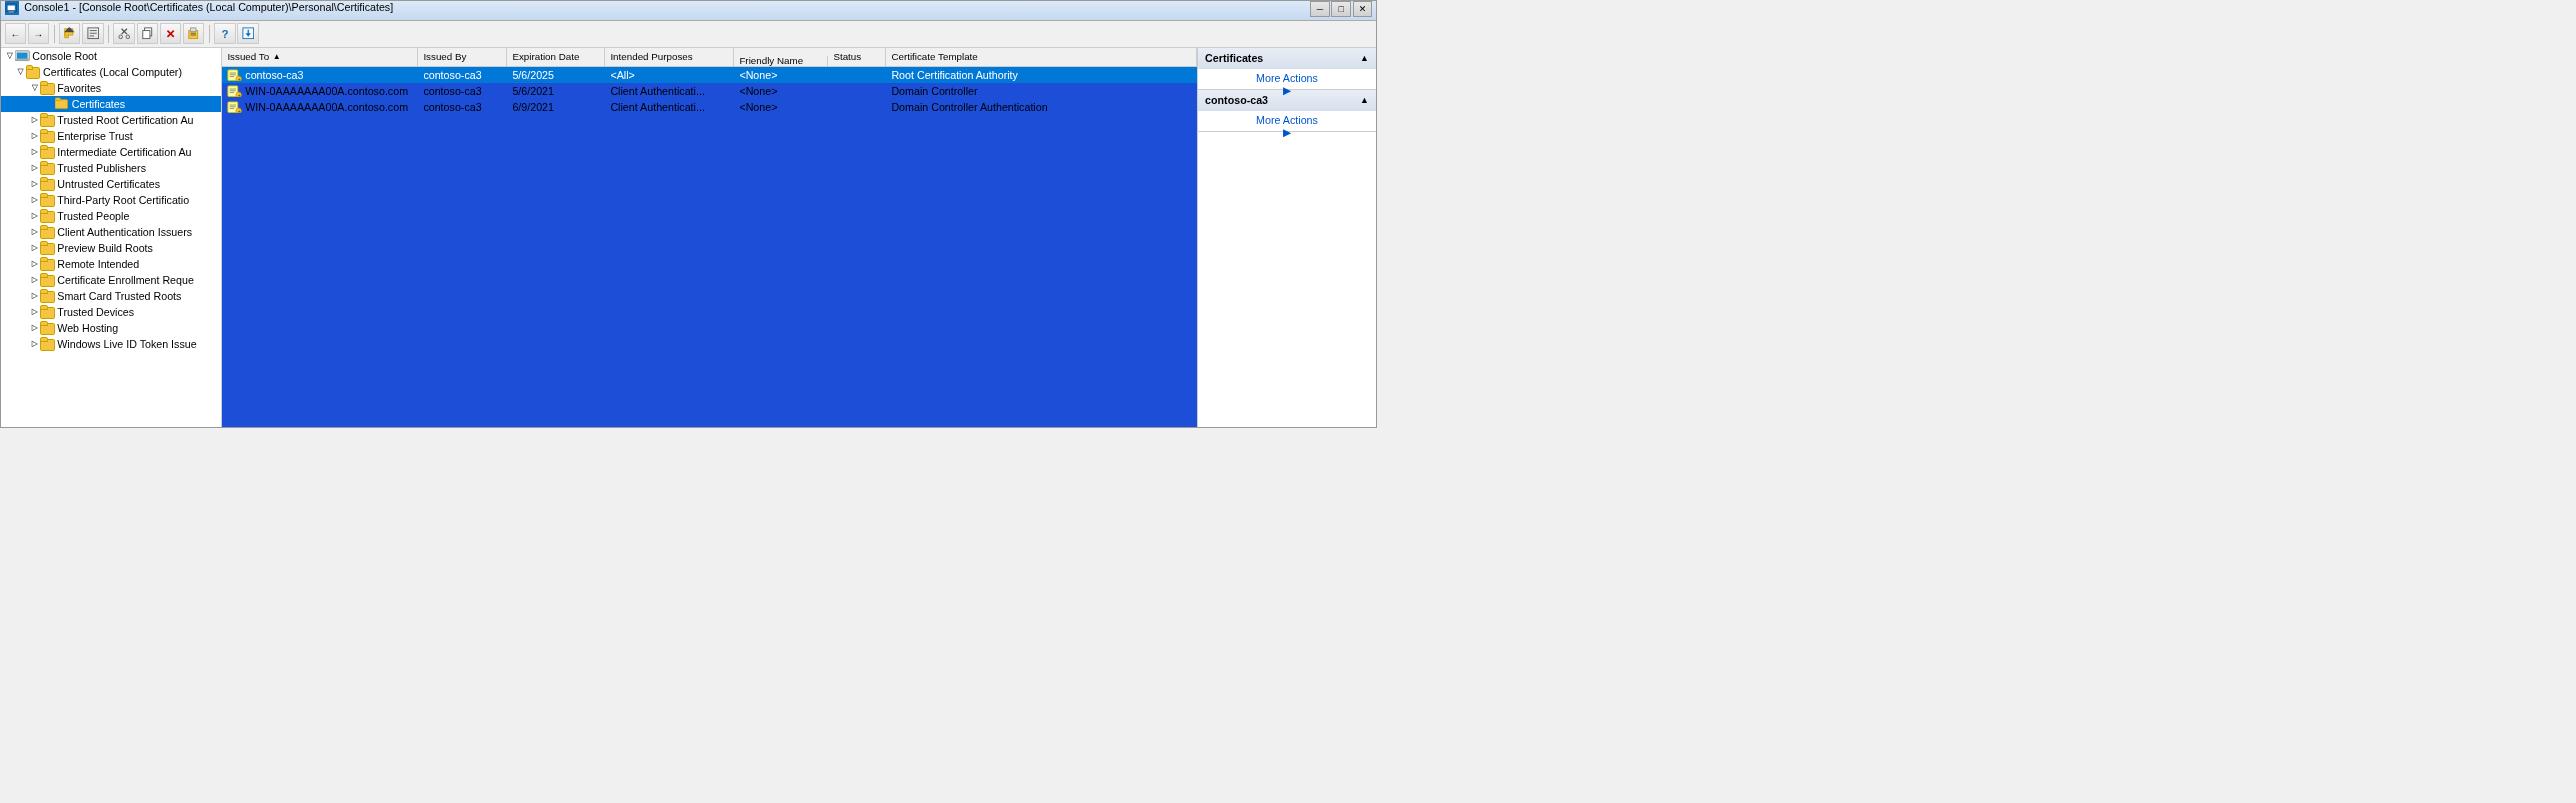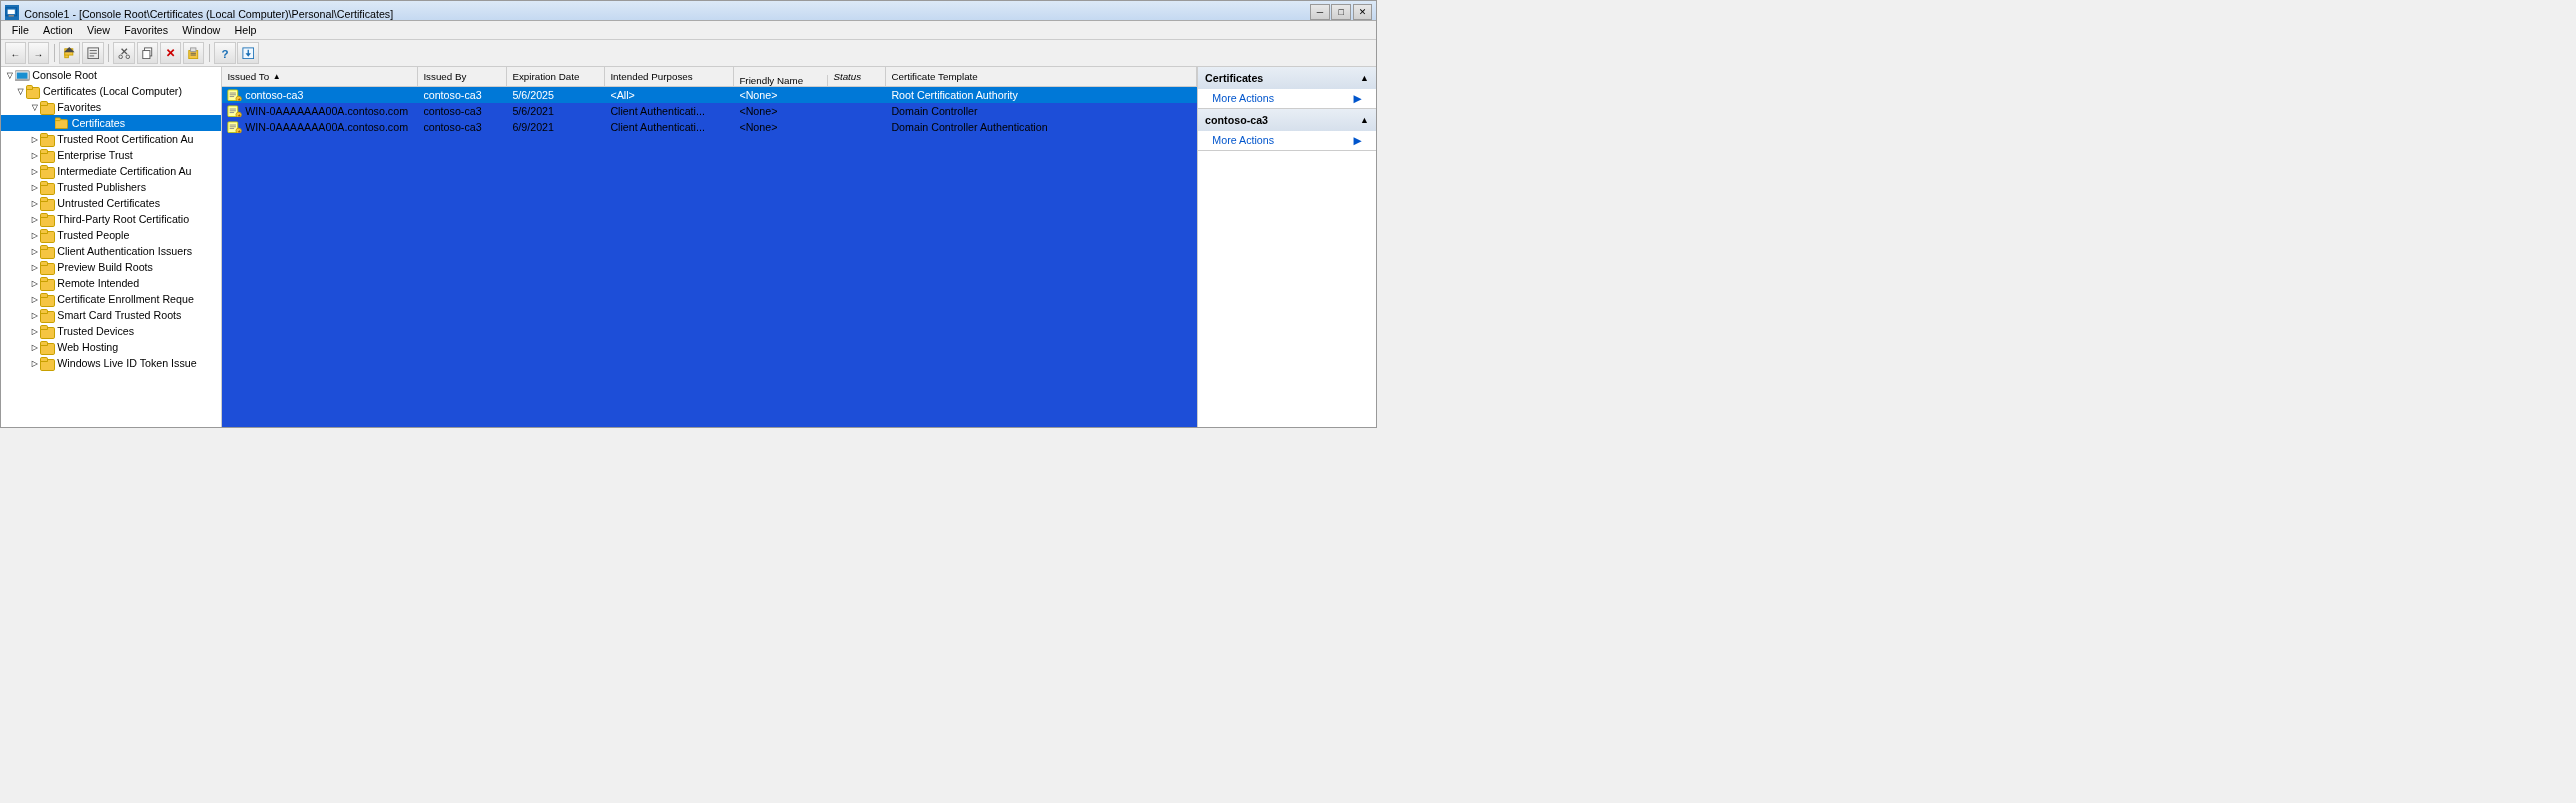--- a/index.html
+++ b/index.html
@@ -19,21 +19,21 @@
       background: #f0f0f0;
       border: 0.9px solid #999;
       display: flex;
       flex-direction: column;
     }
 
     .title-bar {
       background: linear-gradient(to bottom, #dce9f7, #c5d9f1);
       height: 19.6px;
       display: flex;
-      align-items: flex-end;
+      align-items: flex-start;
       padding: 0 3.6px;
       border-bottom: 0.9px solid #aaa;
       flex-shrink: 0;
     }
     .title-bar-icon {
       width: 14.3px; height: 14.3px;
       background: #1a6fb5;
       margin-right: 5.4px;
       flex-shrink: 0;
       display: flex; align-items: center; justify-content: center;
@@ -233,20 +233,21 @@
 
     .actions-item {
       padding: 2.7px 14.3px;
       font-size: 10.7px;
       cursor: pointer;
       display: flex;
       align-items: center;
       justify-content: space-between;
       height: 19.6px;
       color: #0055cc;
+      flex-direction: column;
     }
 
     .collapse-arrow {
       font-size: 9px;
     }
 
     
     ::-webkit-scrollbar { width: 10.7px; height: 10.7px; }
     ::-webkit-scrollbar-track { background: #f0f0f0; }
     ::-webkit-scrollbar-thumb { background: #c0c0c0; border: 0.9px solid #a0a0a0; }
@@ -269,28 +270,20 @@
       </svg>
     </div>
     <span class="title-bar-text">Console1 - [Console Root\Certificates (Local Computer)\Personal\Certificates]</span>
     <div class="title-bar-buttons">
       <div class="title-bar-btn">─</div>
       <div class="title-bar-btn">□</div>
       <div class="title-bar-btn">✕</div>
     </div>
   </div>
 
-  <div class="menu-bar">
-    <div class="menu-item">File</div>
-    <div class="menu-item">Action</div>
-    <div class="menu-item">View</div>
-    <div class="menu-item">Favorites</div>
-    <div class="menu-item">Window</div>
-    <div class="menu-item">Help</div>
-  </div>
 
   <div class="toolbar">
     <div class="toolbar-btn">←</div>
     <div class="toolbar-btn">→</div>
     <div class="toolbar-sep"></div>
     <div class="toolbar-btn">
       <svg width="12.5" height="12.5" viewBox="0 0 14 14">
         <rect x="2" y="7" width="4" height="5" fill="#f5c542" stroke="#c8a000"></rect>
         <rect x="2" y="2" width="9" height="7" fill="#f5c542" stroke="#c8a000"></rect>
         <polygon points="7,0 13,6 1,6" fill="#4a4a4a"></polygon>
@@ -481,21 +474,21 @@
         </div>
         <div class="list-col-header" style="width:98px; flex-shrink:0;">
           <span>Expiration Date</span>
         </div>
         <div class="list-col-header" style="width:129px; flex-shrink:0;">
           <span>Intended Purposes</span>
         </div>
         <div class="list-col-header" style="width:94px; flex-shrink:0;margin-top:8px;">
           <span>Friendly Name</span>
         </div>
-        <div class="list-col-header" style="width:58px; flex-shrink:0;font-style:italic;">
+        <div class="list-col-header" style="width:58px; flex-shrink:0;">
           <span>Status</span>
         </div>
         <div class="list-col-header" style="flex:1;">
           <span>Certificate Template</span>
         </div>
       </div>
 
       <div class="list-body">
 
         <div class="list-row selected">

